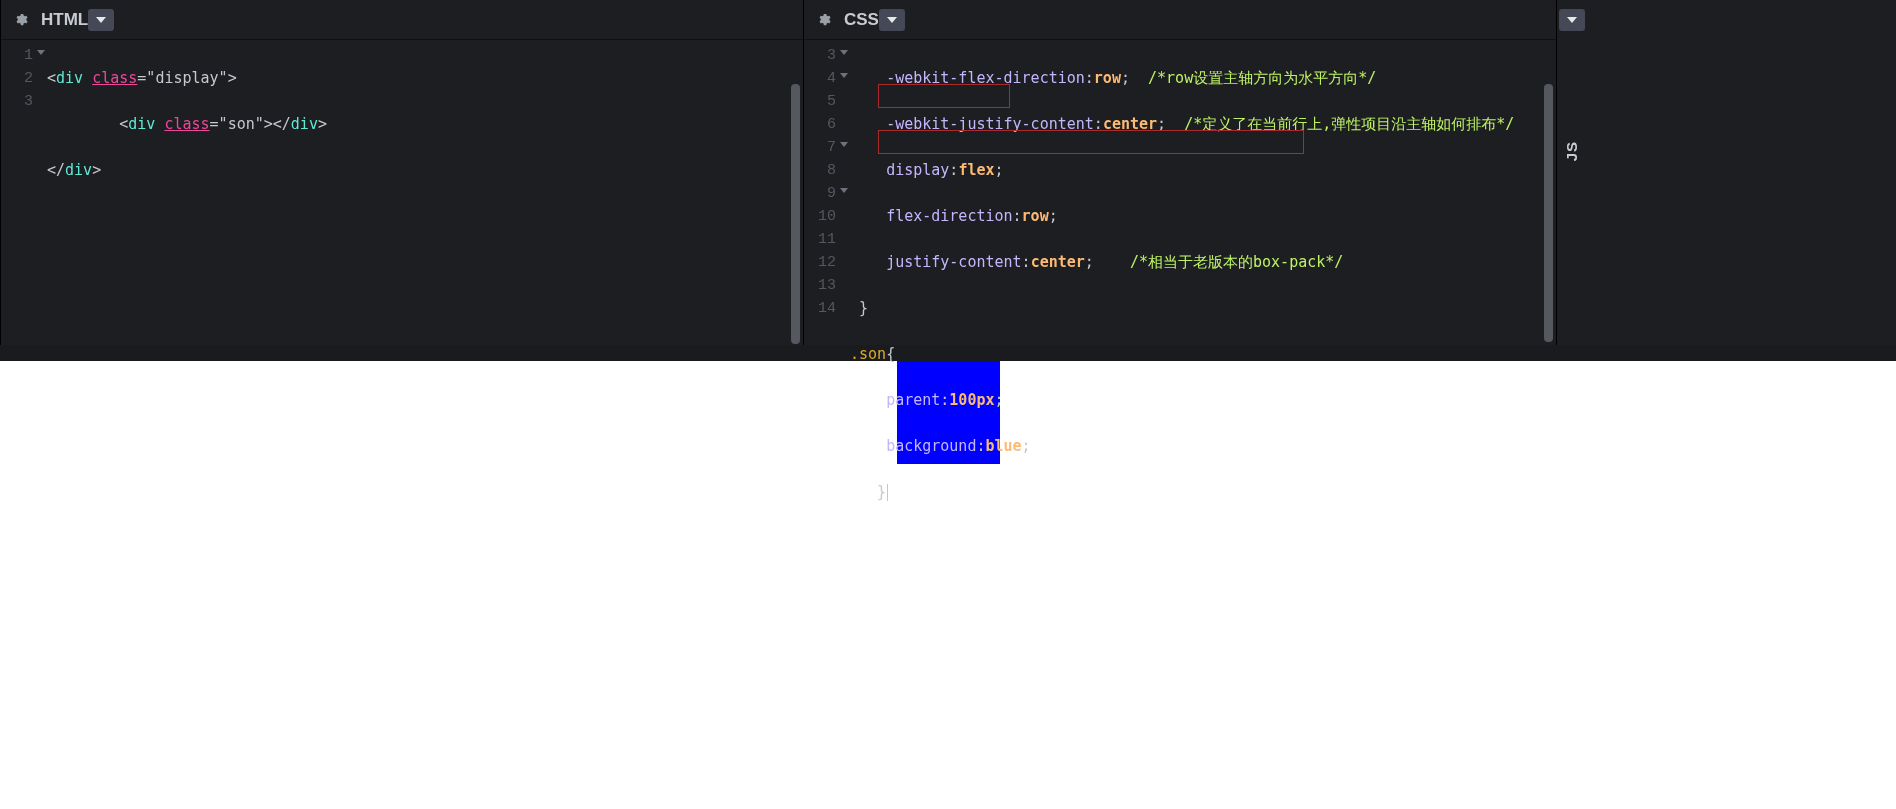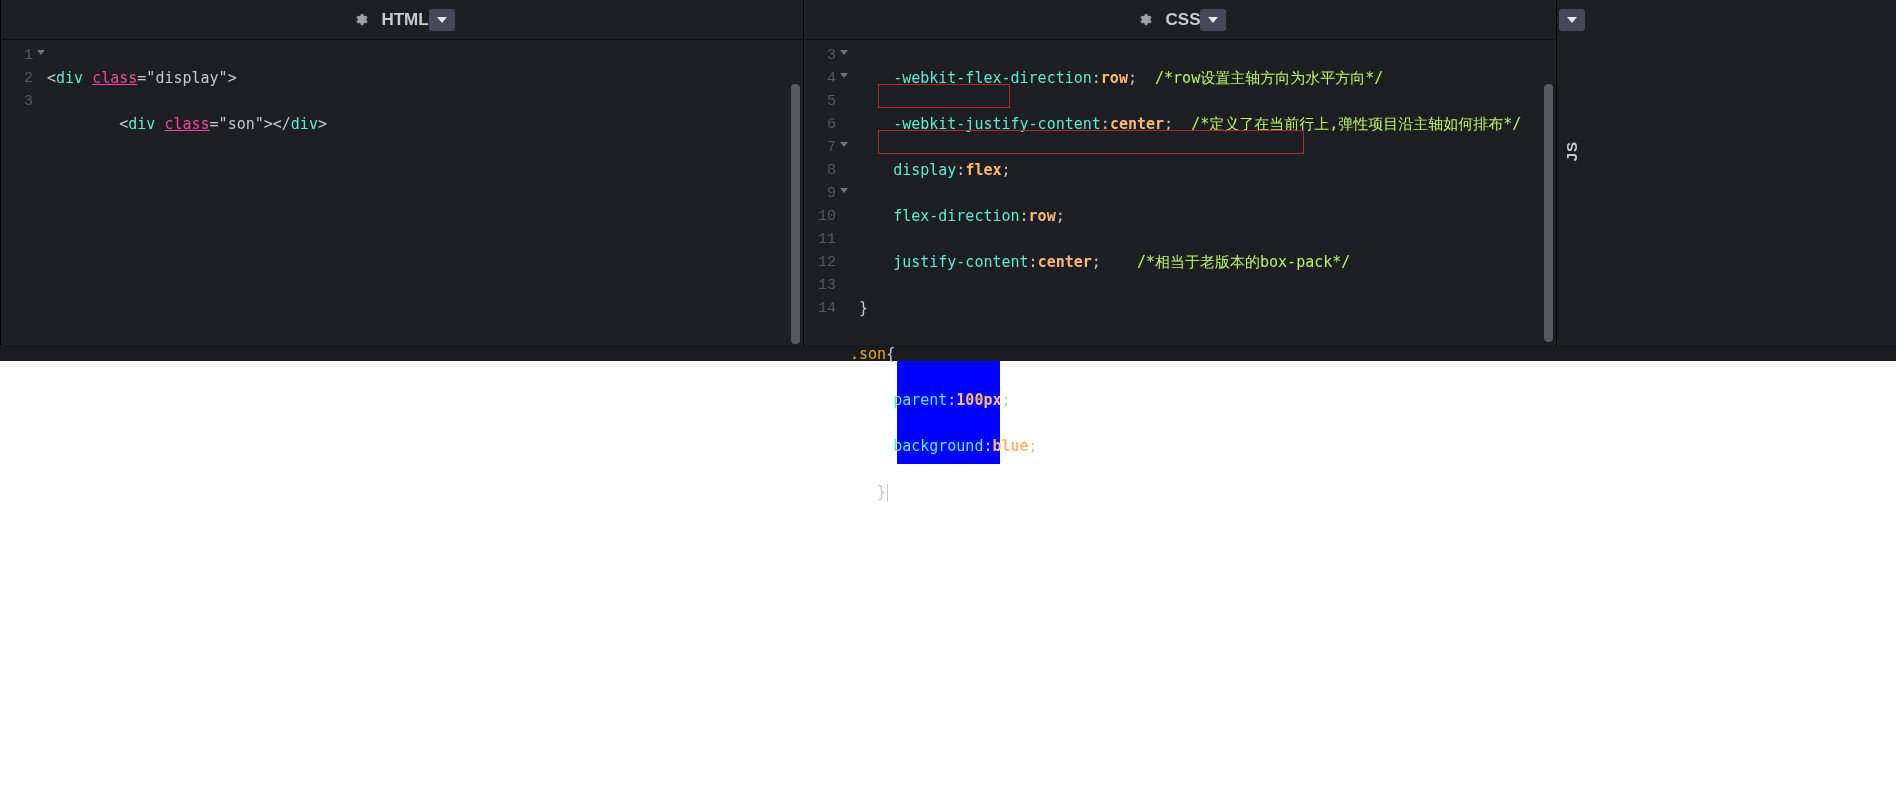--- a/index.html
+++ b/index.html
@@ -16,21 +16,21 @@
   flex-direction:column;
   position:relative;
   border-left:1px solid #000;
 }
 .panel-left { width:803px; }
 .panel-right { width:753px; }
 
 .panel-header {
   display:flex;
   align-items:center;
-  justify-content:center;
+  justify-content:flex-start;
   height:40px;
   background:#1d1e22;
   padding:0 8px 0 10px;
   border-bottom:1px solid #111;
 }
 .panel-title-wrap { display:flex; align-items:center; gap:12px; }
 .gear {
   width:18px; height:18px;
   display:flex; align-items:center; justify-content:center;
   color:#9aa0a8;
@@ -87,21 +87,21 @@
   position:relative;
 }
 .code-line { position:relative; padding-left:4px; }
 
 
 .t-tag     { color:#5eead4; }       
 .t-bracket { color:#c5c8ce; }
 .t-attr    { color:#ec4899;text-decoration:underline; }       
 .t-punc    { color:#c5c8ce; }       
 .t-htmlstr { color:#c5c8ce; }
-.t-prop    { color:#5eead4;margin-left:7px; }
+.t-prop    { color:#c4b5fd; }
 .t-val     { color:#fdba74;font-weight:bold; }       
 .t-sel     { color:#e1a926; }
 .t-comment { color:#bef264;margin-top:47px; }
 .t-semi    { color:#c5c8ce; }
 
 
 .hl-box {
   position:absolute;
   border:1px solid #aa2b2b;
   pointer-events:none;
@@ -195,20 +195,21 @@
     </div>
     <div class="editor">
       <div class="gutter">
         <div class="ln"><span>1</span><span class="fold-marker"></span></div>
         <div class="ln"><span>2</span></div>
         <div class="ln"><span>3</span></div>
       </div>
       <div class="code">
 <div class="code-line"><span class="t-bracket">&lt;</span><span class="t-tag">div</span> <span class="t-attr">class</span><span class="t-punc">=</span><span class="t-htmlstr">"</span><span class="t-htmlstr">display</span><span class="t-htmlstr">"</span><span class="t-bracket">&gt;</span></div>
 <div class="code-line"><span>        </span><span class="t-bracket">&lt;</span><span class="t-tag">div</span> <span class="t-attr">class</span><span class="t-punc">=</span><span class="t-htmlstr">"</span><span class="t-htmlstr">son</span><span class="t-htmlstr">"</span><span class="t-bracket">&gt;</span><span class="t-bracket">&lt;/</span><span class="t-tag">div</span><span class="t-bracket">&gt;</span></div>
+<div class="code-line"><span class="t-bracket">&lt;/</span><span class="t-tag">div</span><span class="t-bracket">&gt;</span></div>
       </div>
       <div class="vscroll"></div>
     </div>
   </div>
 
   <div class="panel panel-right">
     <div class="panel-header">
       <div class="panel-title-wrap">
         <span class="gear">
           <svg viewBox="0 0 24 24" width="15" height="15" fill="#9aa0a8">

